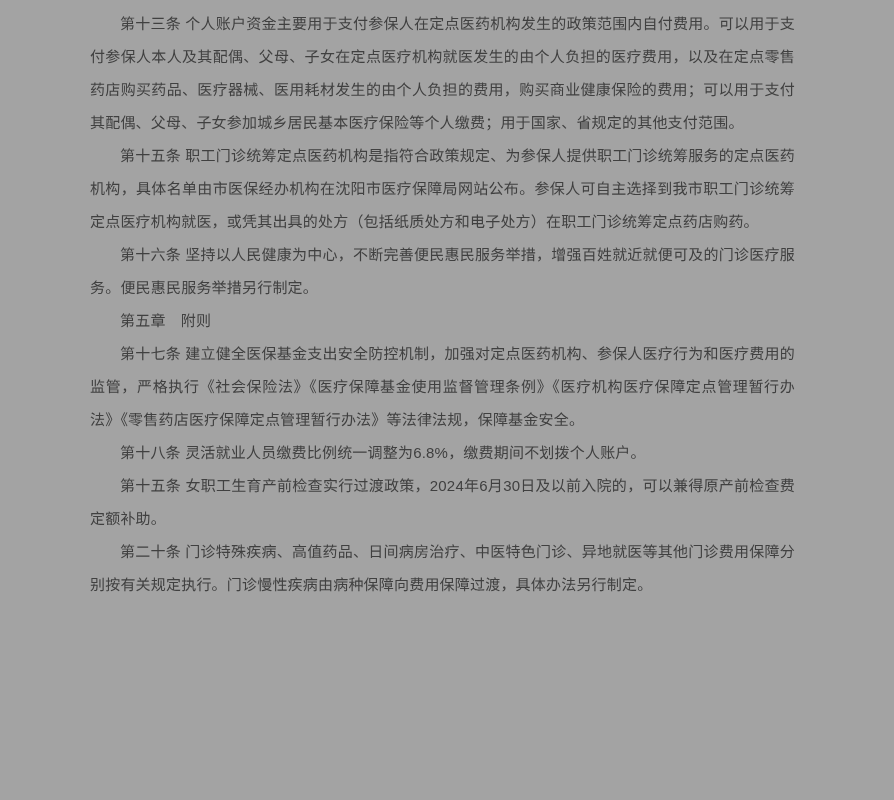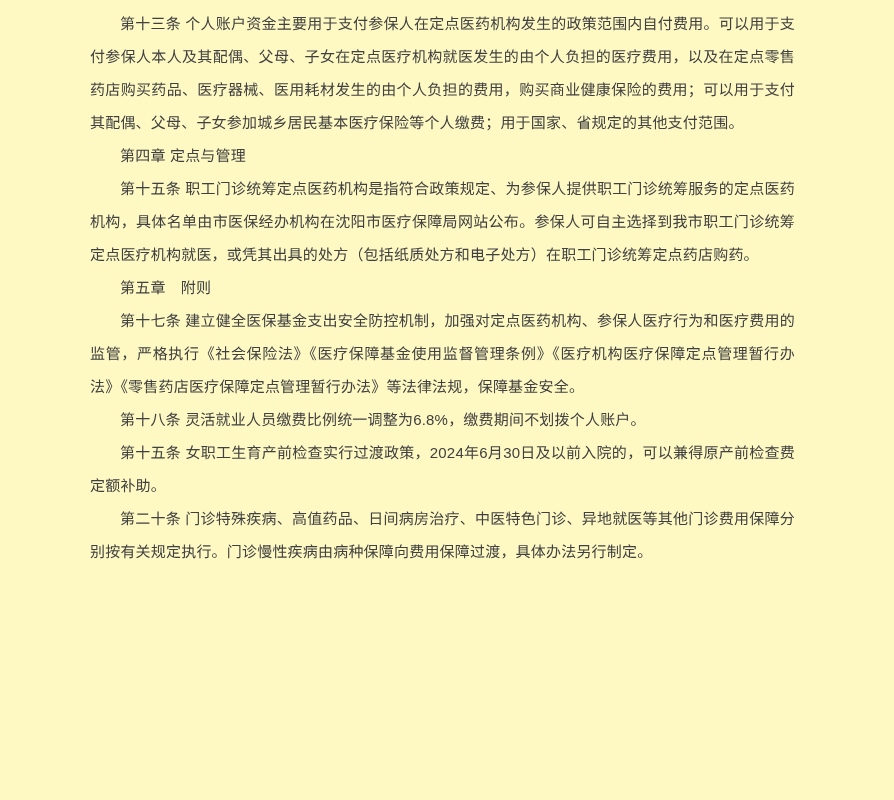--- a/index.html
+++ b/index.html
@@ -9,21 +9,21 @@
   }
   body {
     width: 894px;
     height: 800px;
     overflow: hidden;
     position: relative;
   }
   .page {
     width: 894px;
     height: 800px;
-    background: #fef9c3;
+    background: #a3a3a3;
     box-sizing: border-box;
   }
   .content {
     box-sizing: border-box;
     padding: 7px 99px 0 90px;
     font-family: "Liberation Sans", "DejaVu Sans", sans-serif;
     font-size: 15px;
     line-height: 33px;
     color: #404040;
     text-align: justify;
@@ -39,21 +39,21 @@
     padding: 0;
     text-indent: 2em;
   }
 </style>
 </head>
 <body>
 
 <div class="page">
   <div class="content" id="document-content" style="color: rgb(64, 64, 64);">
       <p class="para body">第十三条 个人账户资金主要用于支付参保人在定点医药机构发生的政策范围内自付费用。可以用于支付参保人本人及其配偶、父母、子女在定点医疗机构就医发生的由个人负担的医疗费用，以及在定点零售药店购买药品、医疗器械、医用耗材发生的由个人负担的费用，购买商业健康保险的费用；可以用于支付其配偶、父母、子女参加城乡居民基本医疗保险等个人缴费；用于国家、省规定的其他支付范围。</p>
-      <p class="para chapter">第四章 定点与管理</p>
       <p class="para body">第十五条 职工门诊统筹定点医药机构是指符合政策规定、为参保人提供职工门诊统筹服务的定点医药机构，具体名单由市医保经办机构在沈阳市医疗保障局网站公布。参保人可自主选择到我市职工门诊统筹定点医疗机构就医，或凭其出具的处方（包括纸质处方和电子处方）在职工门诊统筹定点药店购药。</p>
+      <p class="para body">第十六条 坚持以人民健康为中心，不断完善便民惠民服务举措，增强百姓就近就便可及的门诊医疗服务。便民惠民服务举措另行制定。</p>
       <p class="para chapter">第五章　附则</p>
       <p class="para body">第十七条 建立健全医保基金支出安全防控机制，加强对定点医药机构、参保人医疗行为和医疗费用的监管，严格执行《社会保险法》《医疗保障基金使用监督管理条例》《医疗机构医疗保障定点管理暂行办法》《零售药店医疗保障定点管理暂行办法》等法律法规，保障基金安全。</p>
       <p class="para body">第十八条 灵活就业人员缴费比例统一调整为6.8%，缴费期间不划拨个人账户。</p>
       <p class="para body">第十五条 女职工生育产前检查实行过渡政策，2024年6月30日及以前入院的，可以兼得原产前检查费定额补助。</p>
       <p class="para body">第二十条 门诊特殊疾病、高值药品、日间病房治疗、中医特色门诊、异地就医等其他门诊费用保障分别按有关规定执行。门诊慢性疾病由病种保障向费用保障过渡，具体办法另行制定。</p>
     </div>
 </div>
 
 </body></html>

